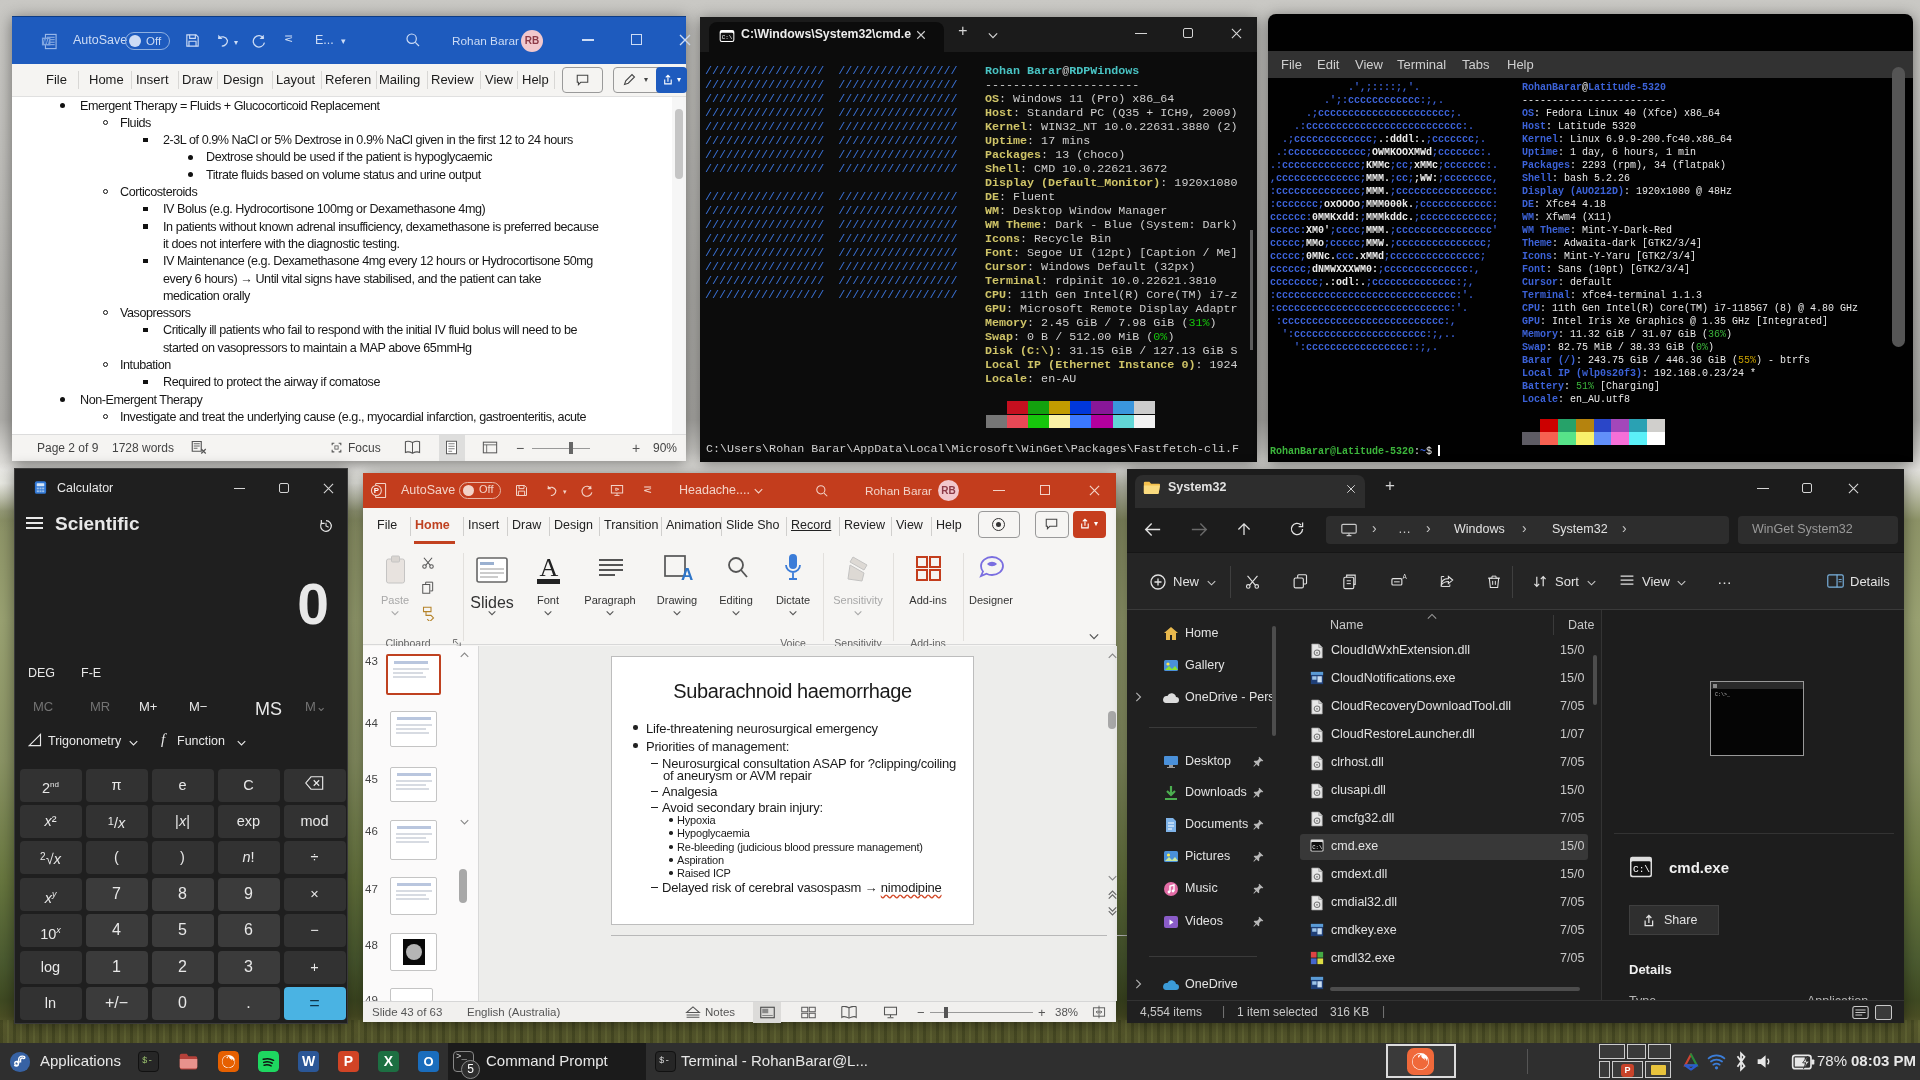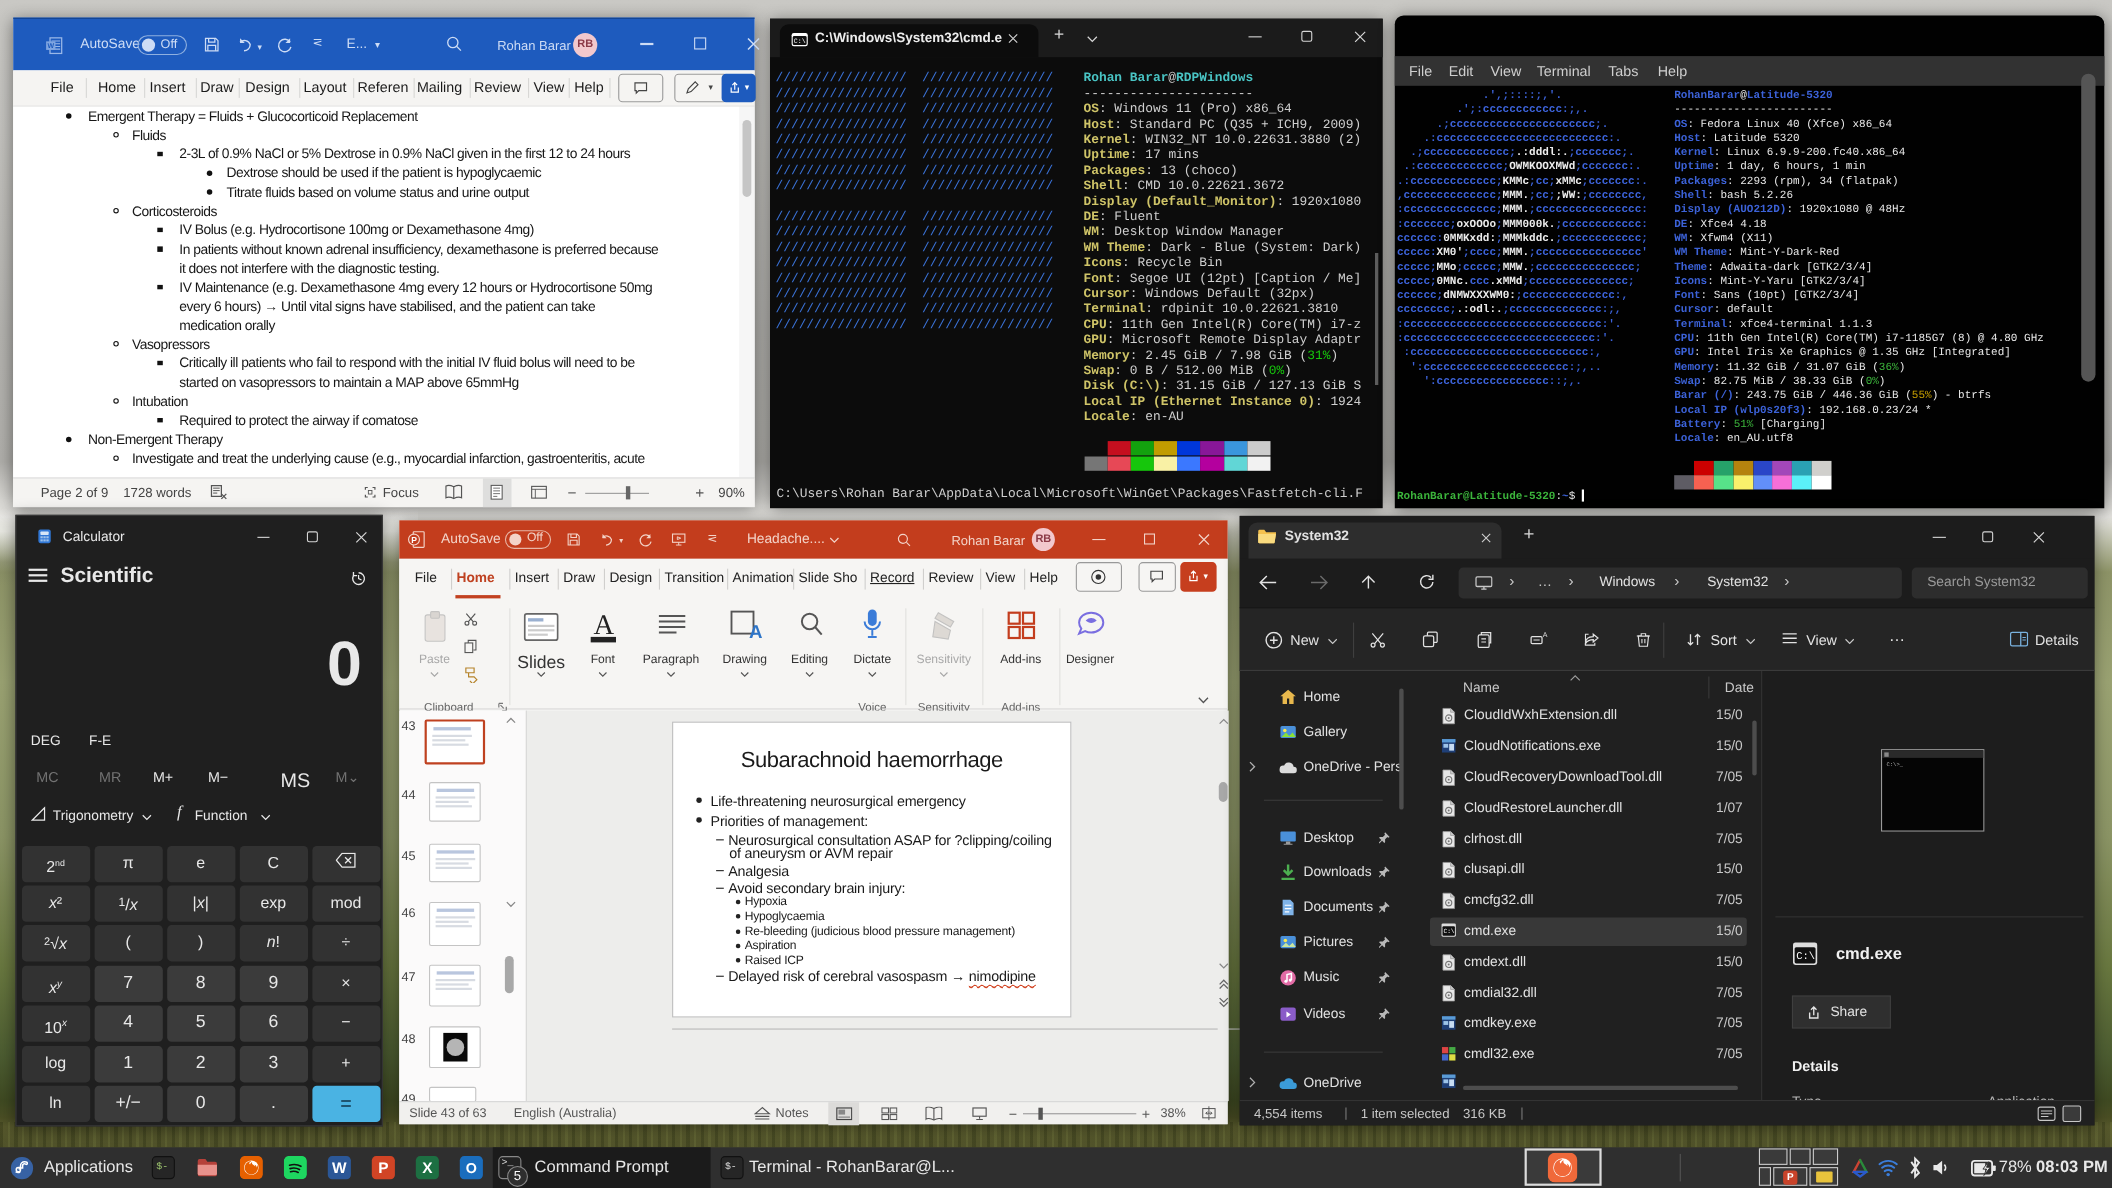--- a/index.html
+++ b/index.html
@@ -761,21 +761,21 @@
         </svg>
    <span class="bchev" style="left:46px">›</span>
    <span style="position:absolute;left:72px;top:5px;font-size:13px;color:#c8c8c8">…</span>
    <span class="bchev" style="left:100px">›</span>
    <span style="position:absolute;left:128px;top:6px;font-size:12.5px;color:#e2e2e2">Windows</span>
    <span class="bchev" style="left:196px">›</span>
    <span style="position:absolute;left:226px;top:6px;font-size:12.5px;color:#e2e2e2">System32</span>
    <span class="bchev" style="left:296px">›</span>
   </div>
   <div style="position:absolute;left:611px;top:8px;width:160px;height:28px;background:#2d2d2d;border-radius:4px">
-   <span style="position:absolute;left:14px;top:6px;font-size:12.5px;color:#9a9a9a">Search System32</span>
+   <span style="position:absolute;left:14px;top:6px;font-size:12.5px;color:#9a9a9a">WinGet System32</span>
   </div>
  </div>
  <div style="position:absolute;left:0;top:83px;width:100%;height:58px;background:#252525;border-top:1px solid #161616;border-bottom:1px solid #3a3a3a">
   <svg style="position:absolute;left:23px;top:21px;width:16px;height:16px" viewBox="0 0 16 16">
         <circle cx="8" cy="8" r="7" fill="none" stroke="#e2e2e2" stroke-width="1.3"></circle>
         <path d="M8 4.5v7M4.5 8h7" stroke="#e2e2e2" stroke-width="1.3"></path>
       </svg>
   <span style="position:absolute;left:46px;top:21px;font-size:13px">New</span>
   <svg style="position:absolute;left:80px;top:27px;width:9px;height:6px" viewBox="0 0 12 8">
         <path d="M1 1.5l5 5 5-5" stroke="#c8c8c8" stroke-width="1.4" fill="none"></path>

